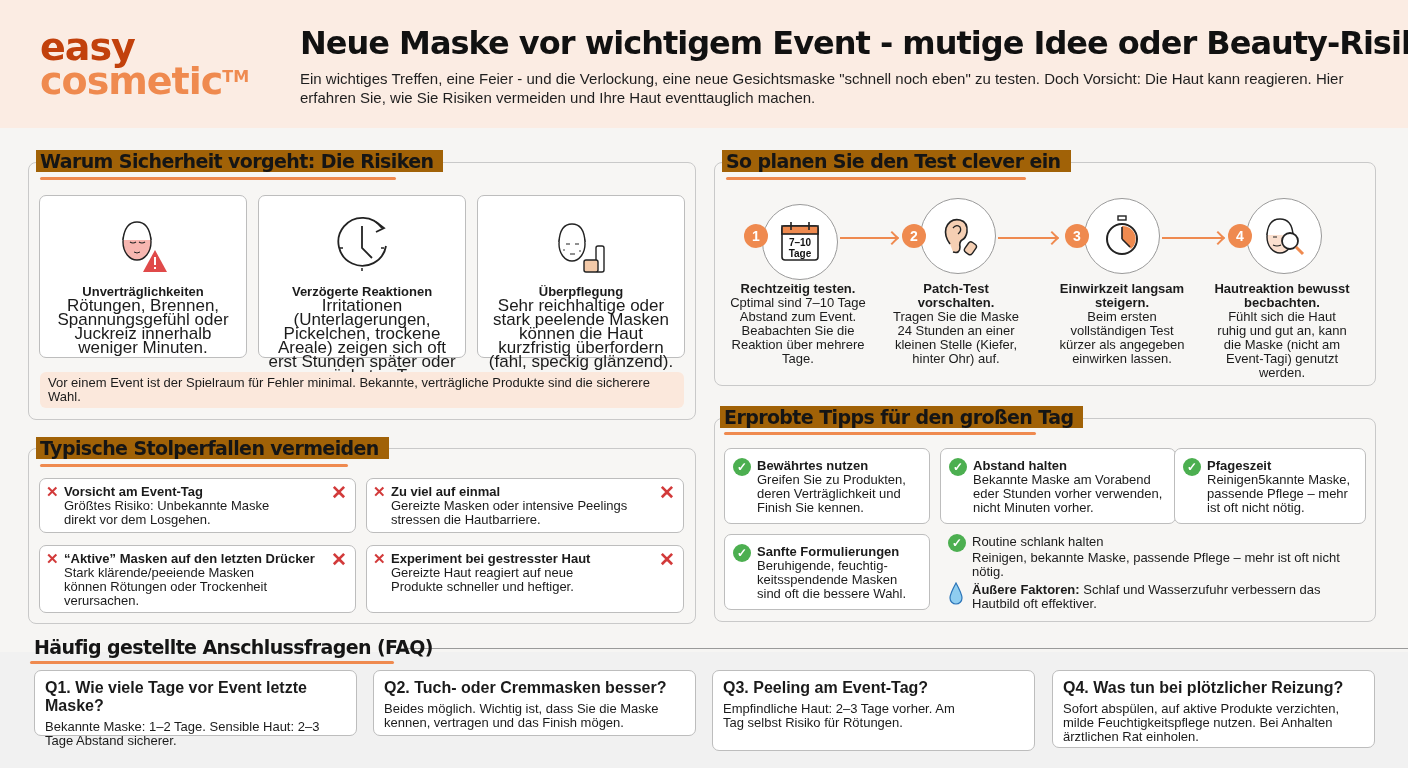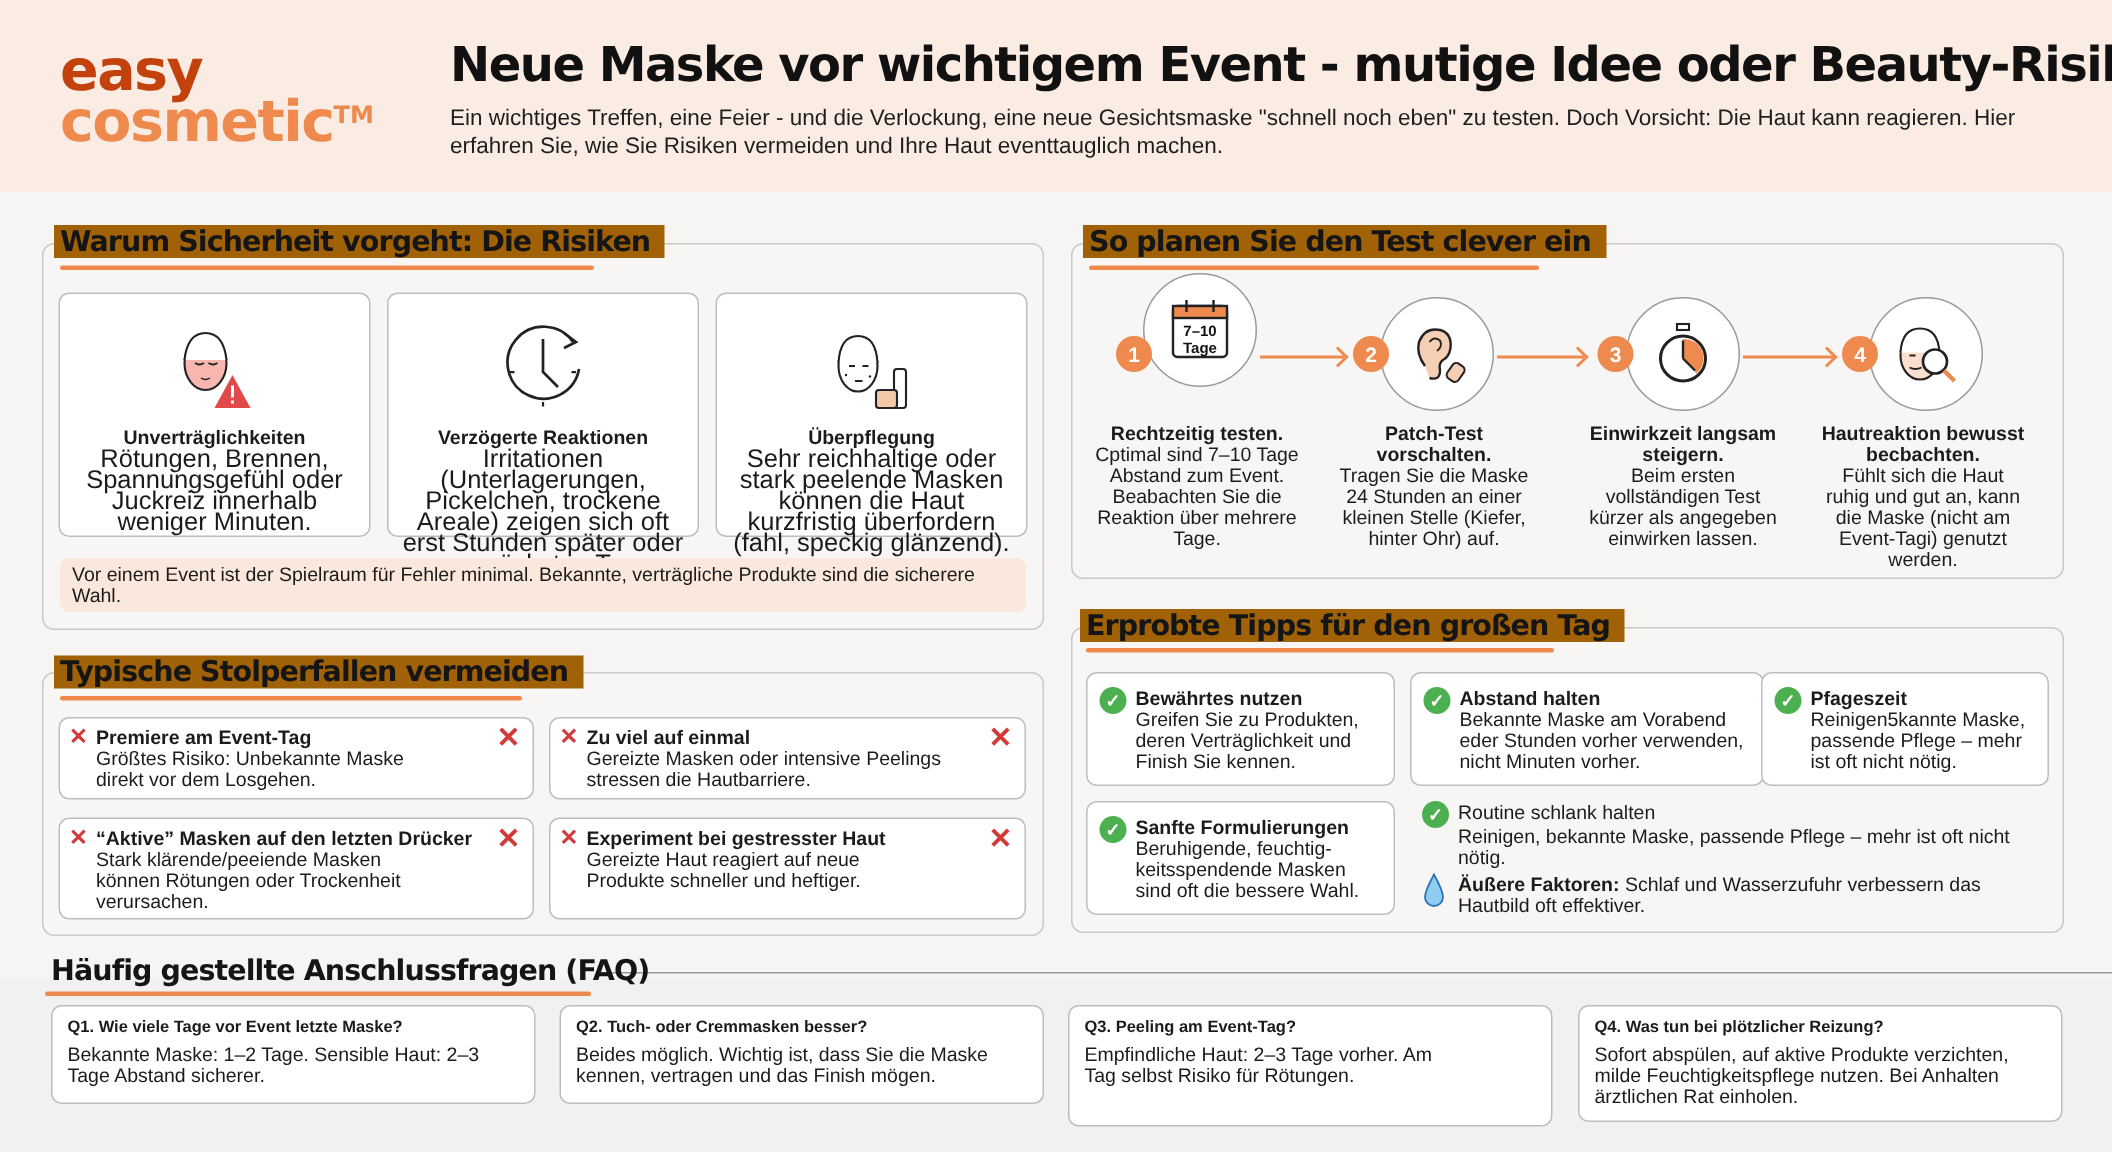--- a/index.html
+++ b/index.html
@@ -29,21 +29,21 @@
 .step-text b{display:block}
 .pit{padding:5px 8px 4px 24px}
 .pit .x{position:absolute;left:6px;top:5px;color:#d23a3a;font-size:15px;font-weight:bold;line-height:15px}
 .pit .x2{position:absolute;right:8px;top:4px;color:#d23a3a;font-size:19px;font-weight:bold;line-height:19px}
 .pit h5{font-size:13px;font-weight:bold;line-height:15px}
 .pit p{font-size:13px;line-height:14px}
 .tip{padding:9px 8px 4px 32px}
 .chk{position:absolute;left:8px;top:9px;width:18px;height:18px;border-radius:50%;background:#4caf50;color:#fff;font-size:12px;line-height:18px;text-align:center;font-weight:bold}
 .tip h5{font-size:13px;font-weight:bold;line-height:15px}
 .tip p{font-size:13px;line-height:14px}
-.faq h5{font-size:11px;font-weight:bold;margin-bottom:5px}
+.faq h5{font-size:16px;font-weight:bold;margin-bottom:5px}
 .faq p{font-size:13px;line-height:14px}
 .faq{padding:8px 10px}
 </style>
 </head>
 <body>
 
 <div class="header">
   <div class="logo">
     <span class="l1">easy</span>
     <span class="l2"><span>cosmetic</span><span class="tm">TM</span></span>
@@ -97,21 +97,21 @@
   </div>
   <h4>Überpflegung</h4>
   <p>Sehr reichhaltige oder stark peelende Masken können die Haut kurzfristig überfordern (fahl, speckig glänzend).</p>
 </div>
 <div class="note">Vor einem Event ist der Spielraum für Fehler minimal. Bekannte, verträgliche Produkte sind die sicherere Wahl.</div>
 
 <div class="panel" style="left:714px;top:162px;width:662px;height:224px"></div>
 <div class="sec-title" style="left:722px;top:150px">So planen Sie den Test clever ein</div>
 <div class="sec-underline" style="left:726px;top:177px;width:300px"></div>
 
-<div class="step" style="left:760px;top:182px;width:80px">
+<div class="step" style="left:760px;top:204px;width:80px">
   <div class="circ">
     <svg width="44" height="44" viewBox="0 0 44 44">
         <rect x="4" y="6" width="36" height="34" rx="3" fill="#fff" stroke="#222" stroke-width="1.6"></rect>
         <rect x="4" y="6" width="36" height="8" fill="#ef8a4f" stroke="#222" stroke-width="1.6"></rect>
         <path d="M13 2 v8 M31 2 v8" stroke="#222" stroke-width="1.6"></path>
         <text x="22" y="26" font-size="10" font-weight="bold" text-anchor="middle" fill="#111" font-family="Liberation Sans, sans-serif">7–10</text>
         <text x="22" y="37" font-size="10" font-weight="bold" text-anchor="middle" fill="#111" font-family="Liberation Sans, sans-serif">Tage</text>
       </svg>
   </div>
 </div>
@@ -173,21 +173,21 @@
   <span>Fühlt sich die Haut ruhig und gut an, kann die Maske (nicht am Event-Tagi) genutzt werden.</span>
 </div>
 
 <div class="panel" style="left:28px;top:448px;width:668px;height:176px"></div>
 <div class="sec-title" style="left:36px;top:437px">Typische Stolperfallen vermeiden</div>
 <div class="sec-underline" style="left:40px;top:464px;width:308px"></div>
 
 <div class="card pit" style="left:39px;top:478px;width:317px;height:55px">
   <span class="x">✕</span>
   <span class="x2">✕</span>
-  <h5>Premiere am Event-Tag</h5>
+  <h5>Vorsicht am Event-Tag</h5>
   <p style="width:210px">Größtes Risiko: Unbekannte Maske direkt vor dem Losgehen.</p>
 </div>
 <div class="card pit" style="left:366px;top:478px;width:318px;height:55px">
   <span class="x">✕</span>
   <span class="x2">✕</span>
   <h5>Zu viel auf einmal</h5>
   <p style="width:250px">Gereizte Masken oder intensive Peelings stressen die Hautbarriere.</p>
 </div>
 <div class="card pit" style="left:39px;top:545px;width:317px;height:68px">
   <span class="x">✕</span>

